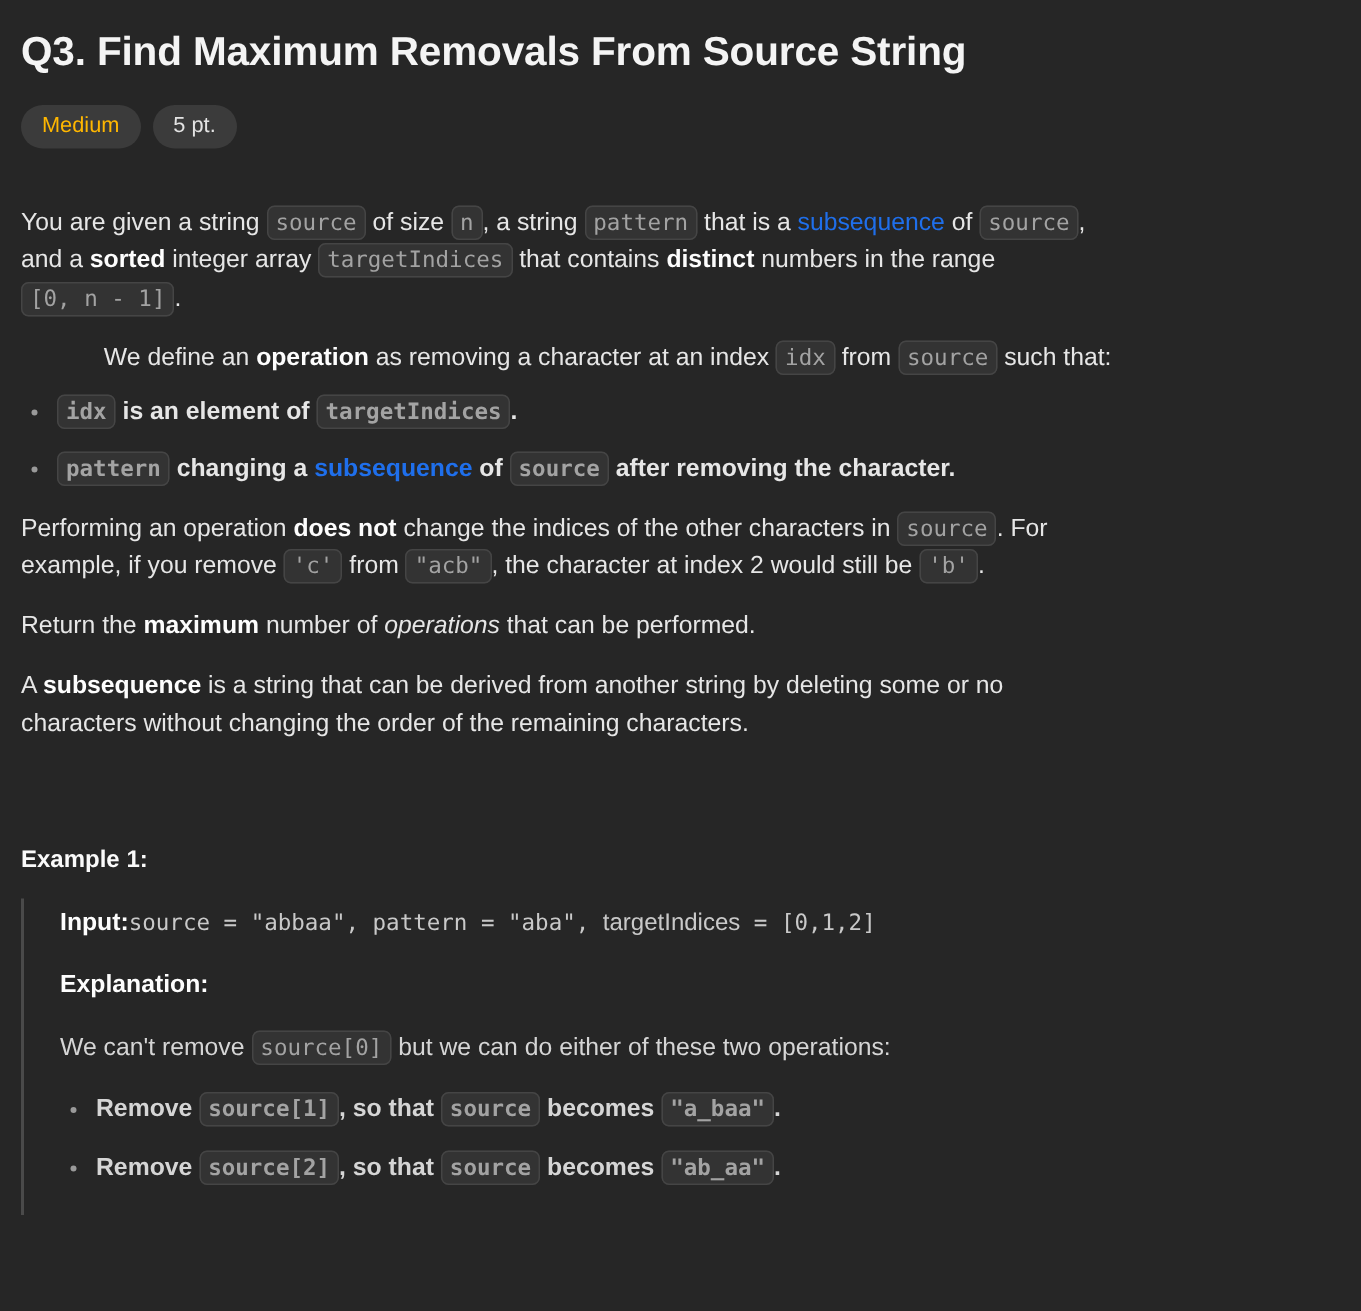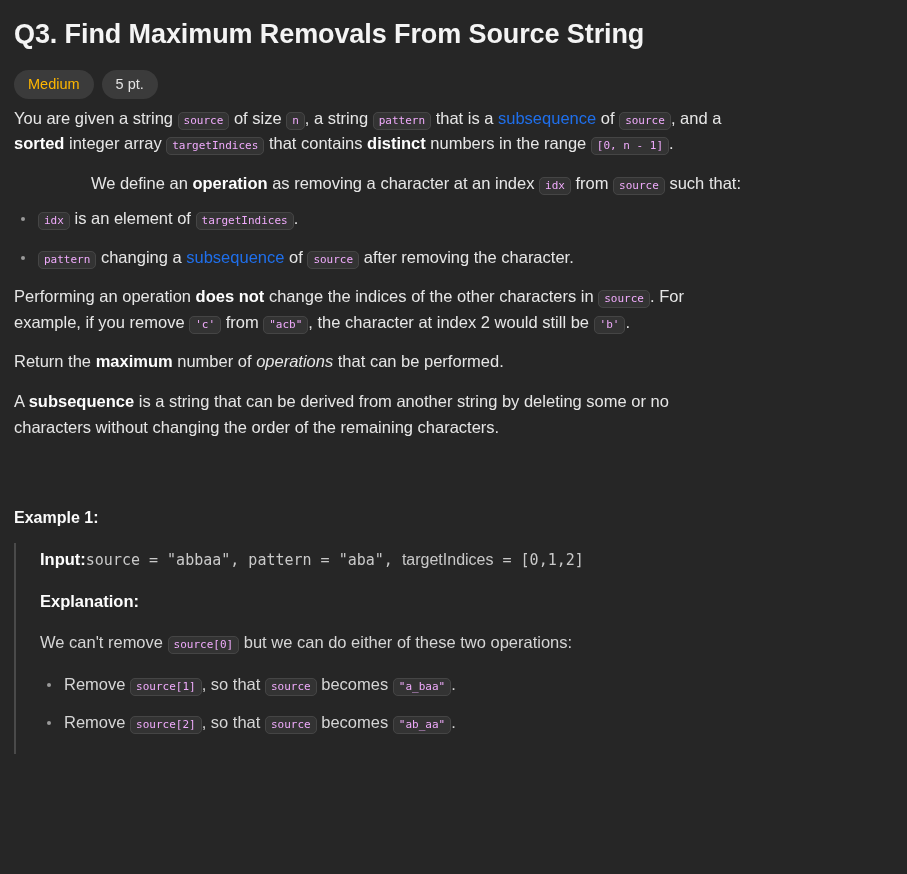--- a/index.html
+++ b/index.html
@@ -30,21 +30,21 @@
     letter-spacing: -0.1px;
     margin: 4px 0 20px 0;
     line-height: 1.2;
   }
 
   
   .badges {
     display: flex;
     gap: 8px;
     align-items: center;
-    margin-bottom: 7px;
+    margin-bottom: 37px;
     text-align: right;
   }
   .badge {
     display: inline-flex;
     align-items: center;
     justify-content: center;
     background: #3b3b3b;
     border-radius: 999px;
     padding: 5px 14px;
     font-size: 14.5px;
@@ -63,41 +63,42 @@
   b, strong { font-weight: bold; color: #fdfdfd; }
   i, em { font-style: italic; }
   a.link {
     color: #1f6feb;
     text-decoration: none;
   }
 
   
   code.chip {
     font-family: "DejaVu Sans Mono", "Liberation Mono", monospace;
-    font-size: 11px;
+    font-size: 15px;
     background: #333333;
     border: 1px solid #454545;
     border-radius: 5px;
     padding: 1px 5px 2px 5px;
-    color: #f0abfc;
+    color: #a3a3a3;
     white-space: pre;
     line-height: 1;
   }
 
   
   ul.bullets {
     list-style: none;
     margin: 0 0 14px 0;
     padding: 0;
   }
   ul.bullets > li {
     position: relative;
     padding-left: 24px;
     margin-bottom: 13px;
     color: #e6e6e6;
+    font-weight: bold;
   }
   ul.bullets > li:last-child { margin-bottom: 0; }
   ul.bullets > li::before {
     content: "";
     position: absolute;
     left: 7px;
     top: 11px;
     width: 4px;
     height: 4px;
     border-radius: 50%;

